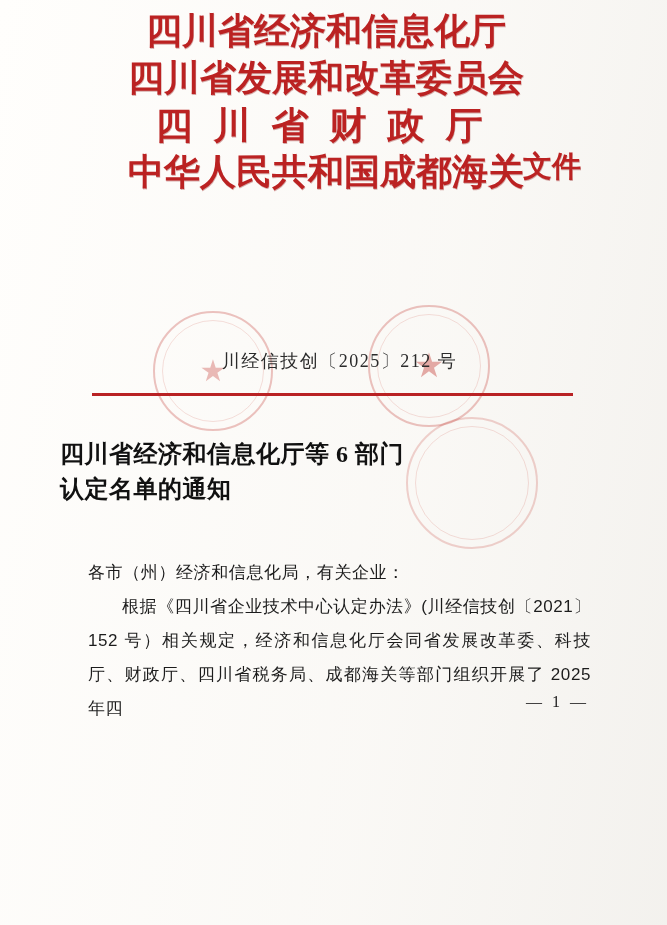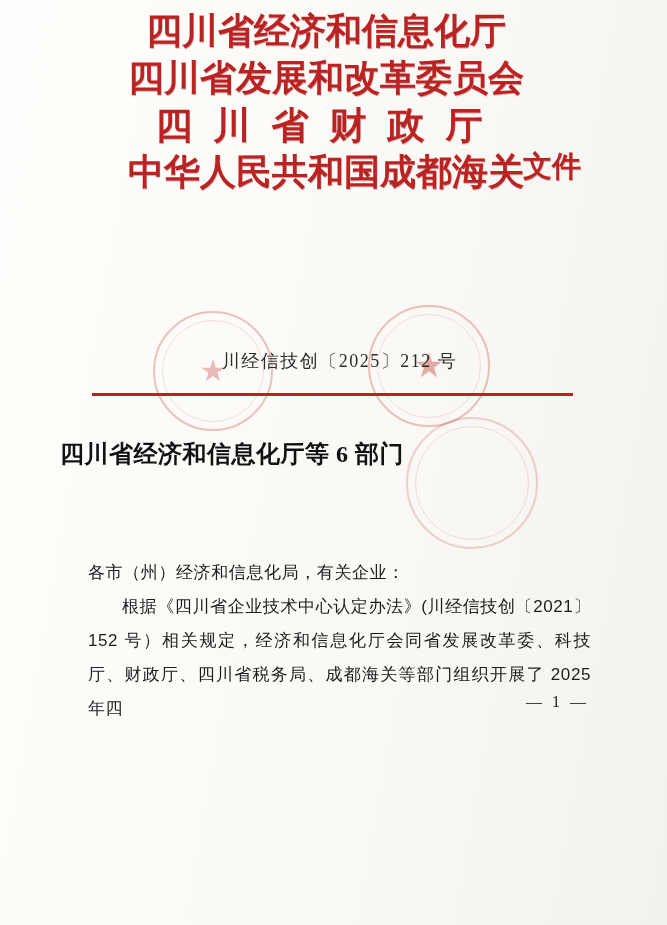--- a/index.html
+++ b/index.html
@@ -187,20 +187,21 @@
     <div class="agency-line tight">中华人民共和国成都海关</div>
   </div>
   <div id="doc-word">文件</div>
 
   <div id="doc-number">川经信技创〔2025〕212 号</div>
 
   <div id="red-rule"></div>
 
   <div id="title">
     <div class="tline">四川省经济和信息化厅等 6 部门</div>
+    <div class="tline">认定名单的通知</div>
   </div>
 
   <div id="body-text">
     <p>各市（州）经济和信息化局，有关企业：</p>
     <p class="p-indent">根据《四川省企业技术中心认定办法》(川经信技创〔2021〕152 号）相关规定，经济和信息化厅会同省发展改革委、科技厅、财政厅、四川省税务局、成都海关等部门组织开展了 2025 年四</p>
   </div>
   <div id="page-number">— 1 —</div>
 
   <div id="table-clip">
     

